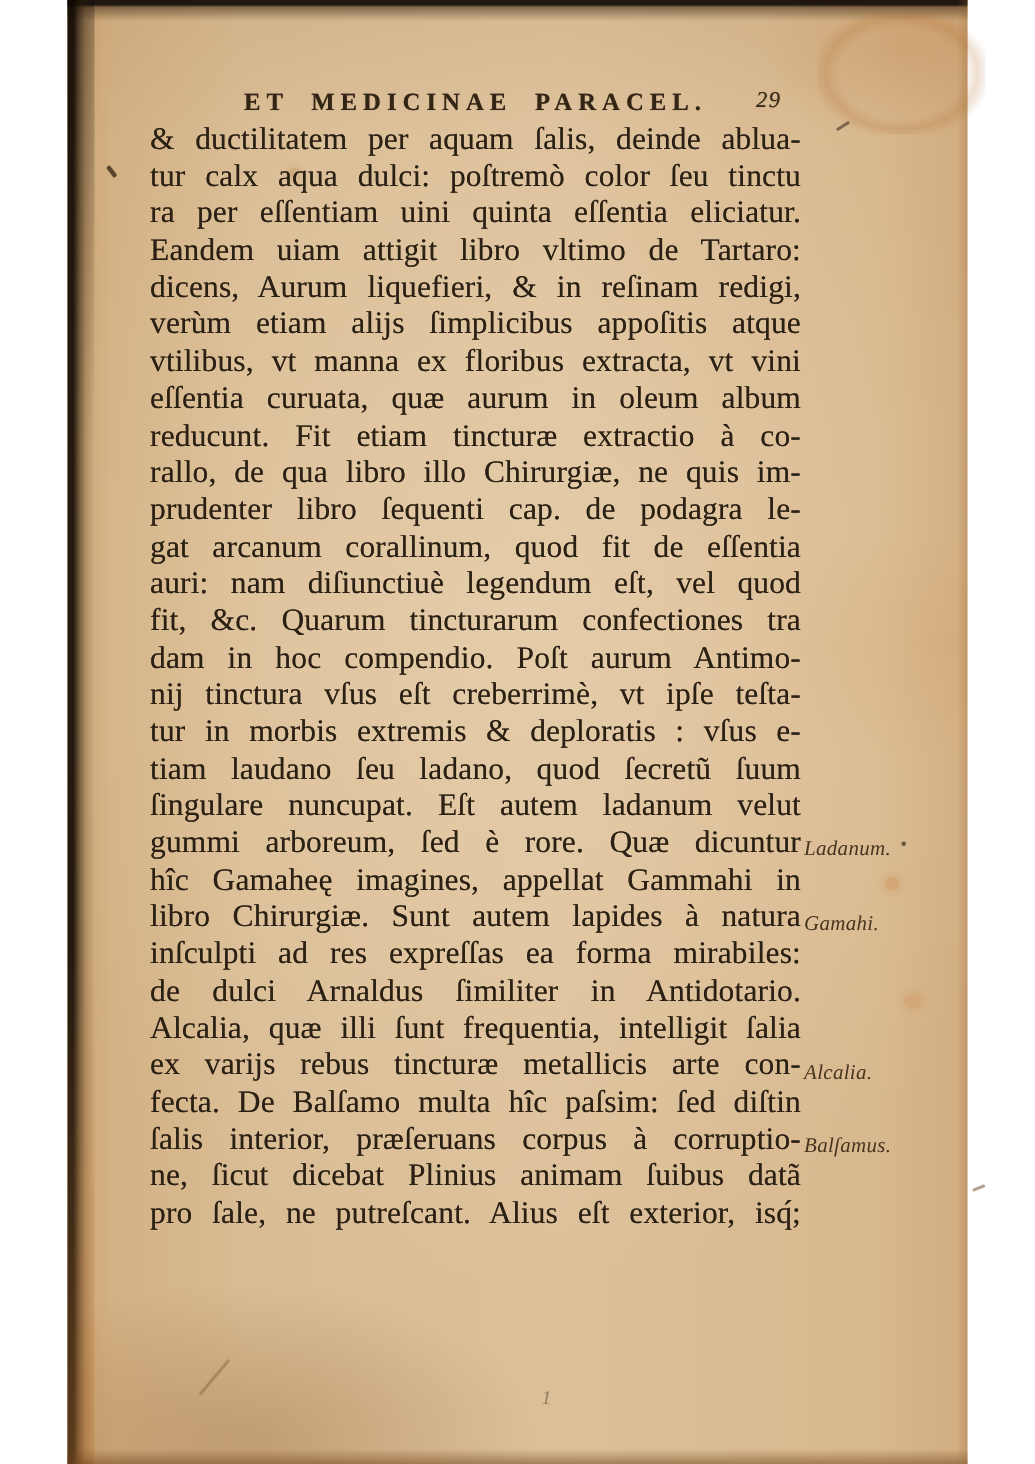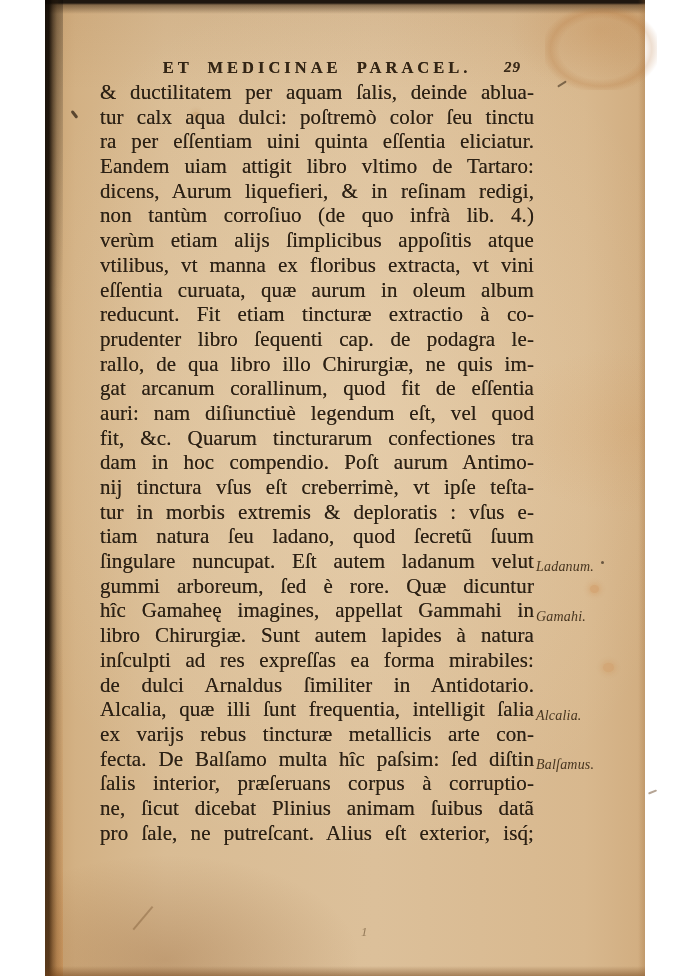--- a/index.html
+++ b/index.html
@@ -45,21 +45,21 @@
   .running-header {
     position: absolute; left: 55px; top: 58px; width: 434px;
     text-align: center;
     font-size: 16.5px; font-weight: 700;
     letter-spacing: 4px; word-spacing: 7px;
     color: #332515;
     text-shadow: 0 0 0.5px rgba(51,37,21,0.7);
   }
   .page-number {
     position: absolute; left: 404px; top: 1px;
-    font-size: 15px; font-weight: 700; font-style: italic;
+    font-size: 15px; font-weight: 400; font-style: italic;
     letter-spacing: 1px; color: #3a2a18;
   }
   .body-text {
     position: absolute; left: 55px; top: 80px; width: 434px;
     font-size: 21px; line-height: 24.7px;
     color: #2b2014;
     text-shadow: 0 0 0.4px rgba(43,32,20,0.65);
   }
   .line {
     height: 24.7px;
@@ -127,34 +127,33 @@
       <span>ET MEDICINAE PARACEL.</span>
       <span class="page-number">29</span>
     </div>
 
     <div class="body-text" id="body-text">
         <div class="line">&amp; ductilitatem per aquam ſalis, deinde ablua-</div>
         <div class="line">tur calx aqua dulci: poſtremò color ſeu tinctu</div>
         <div class="line">ra per eſſentiam uini quinta eſſentia eliciatur.</div>
         <div class="line">Eandem uiam attigit libro vltimo de Tartaro:</div>
         <div class="line">dicens, Aurum liquefieri, &amp; in reſinam redigi,</div>
-        <div class="line">non tantùm corroſiuo (de quo infrà lib. 4.)</div>
         <div class="line">verùm etiam alijs ſimplicibus appoſitis atque</div>
         <div class="line">vtilibus, vt manna ex floribus extracta, vt vini</div>
         <div class="line">eſſentia curuata, quæ aurum in oleum album</div>
         <div class="line">reducunt. Fit etiam tincturæ extractio à co-</div>
+        <div class="line">rallo, de qua libro illo Chirurgiæ, ne quis im-</div>
         <div class="line">prudenter libro ſequenti cap. de podagra le-</div>
-        <div class="line">rallo, de qua libro illo Chirurgiæ, ne quis im-</div>
         <div class="line">gat arcanum corallinum, quod fit de eſſentia</div>
         <div class="line">auri: nam diſiunctiuè legendum eſt, vel quod</div>
         <div class="line">fit, &amp;c. Quarum tincturarum confectiones tra</div>
         <div class="line">dam in hoc compendio. Poſt aurum Antimo-</div>
         <div class="line">nij tinctura vſus eſt creberrimè, vt ipſe teſta-</div>
         <div class="line">tur in morbis extremis &amp; deploratis : vſus e-</div>
-        <div class="line">tiam natura ſeu ladano, quod ſecretũ ſuum</div>
+        <div class="line">tiam laudano ſeu ladano, quod ſecretũ ſuum</div>
         <div class="line">ſingulare nuncupat. Eſt autem ladanum velut</div>
         <div class="line">gummi arboreum, ſed è rore.  Quæ dicuntur</div>
         <div class="line">hîc Gamaheę imagines, appellat Gammahi in</div>
         <div class="line">libro Chirurgiæ. Sunt autem lapides à natura</div>
         <div class="line">inſculpti ad res expreſſas ea forma mirabiles:</div>
         <div class="line">de dulci Arnaldus ſimiliter in Antidotario.</div>
         <div class="line">Alcalia, quæ illi ſunt frequentia, intelligit ſalia</div>
         <div class="line">ex varijs rebus tincturæ metallicis arte con-</div>
         <div class="line">fecta. De Balſamo multa hîc paſsim: ſed diſtin</div>
         <div class="line">ſalis interior, præſeruans corpus à corruptio-</div>

